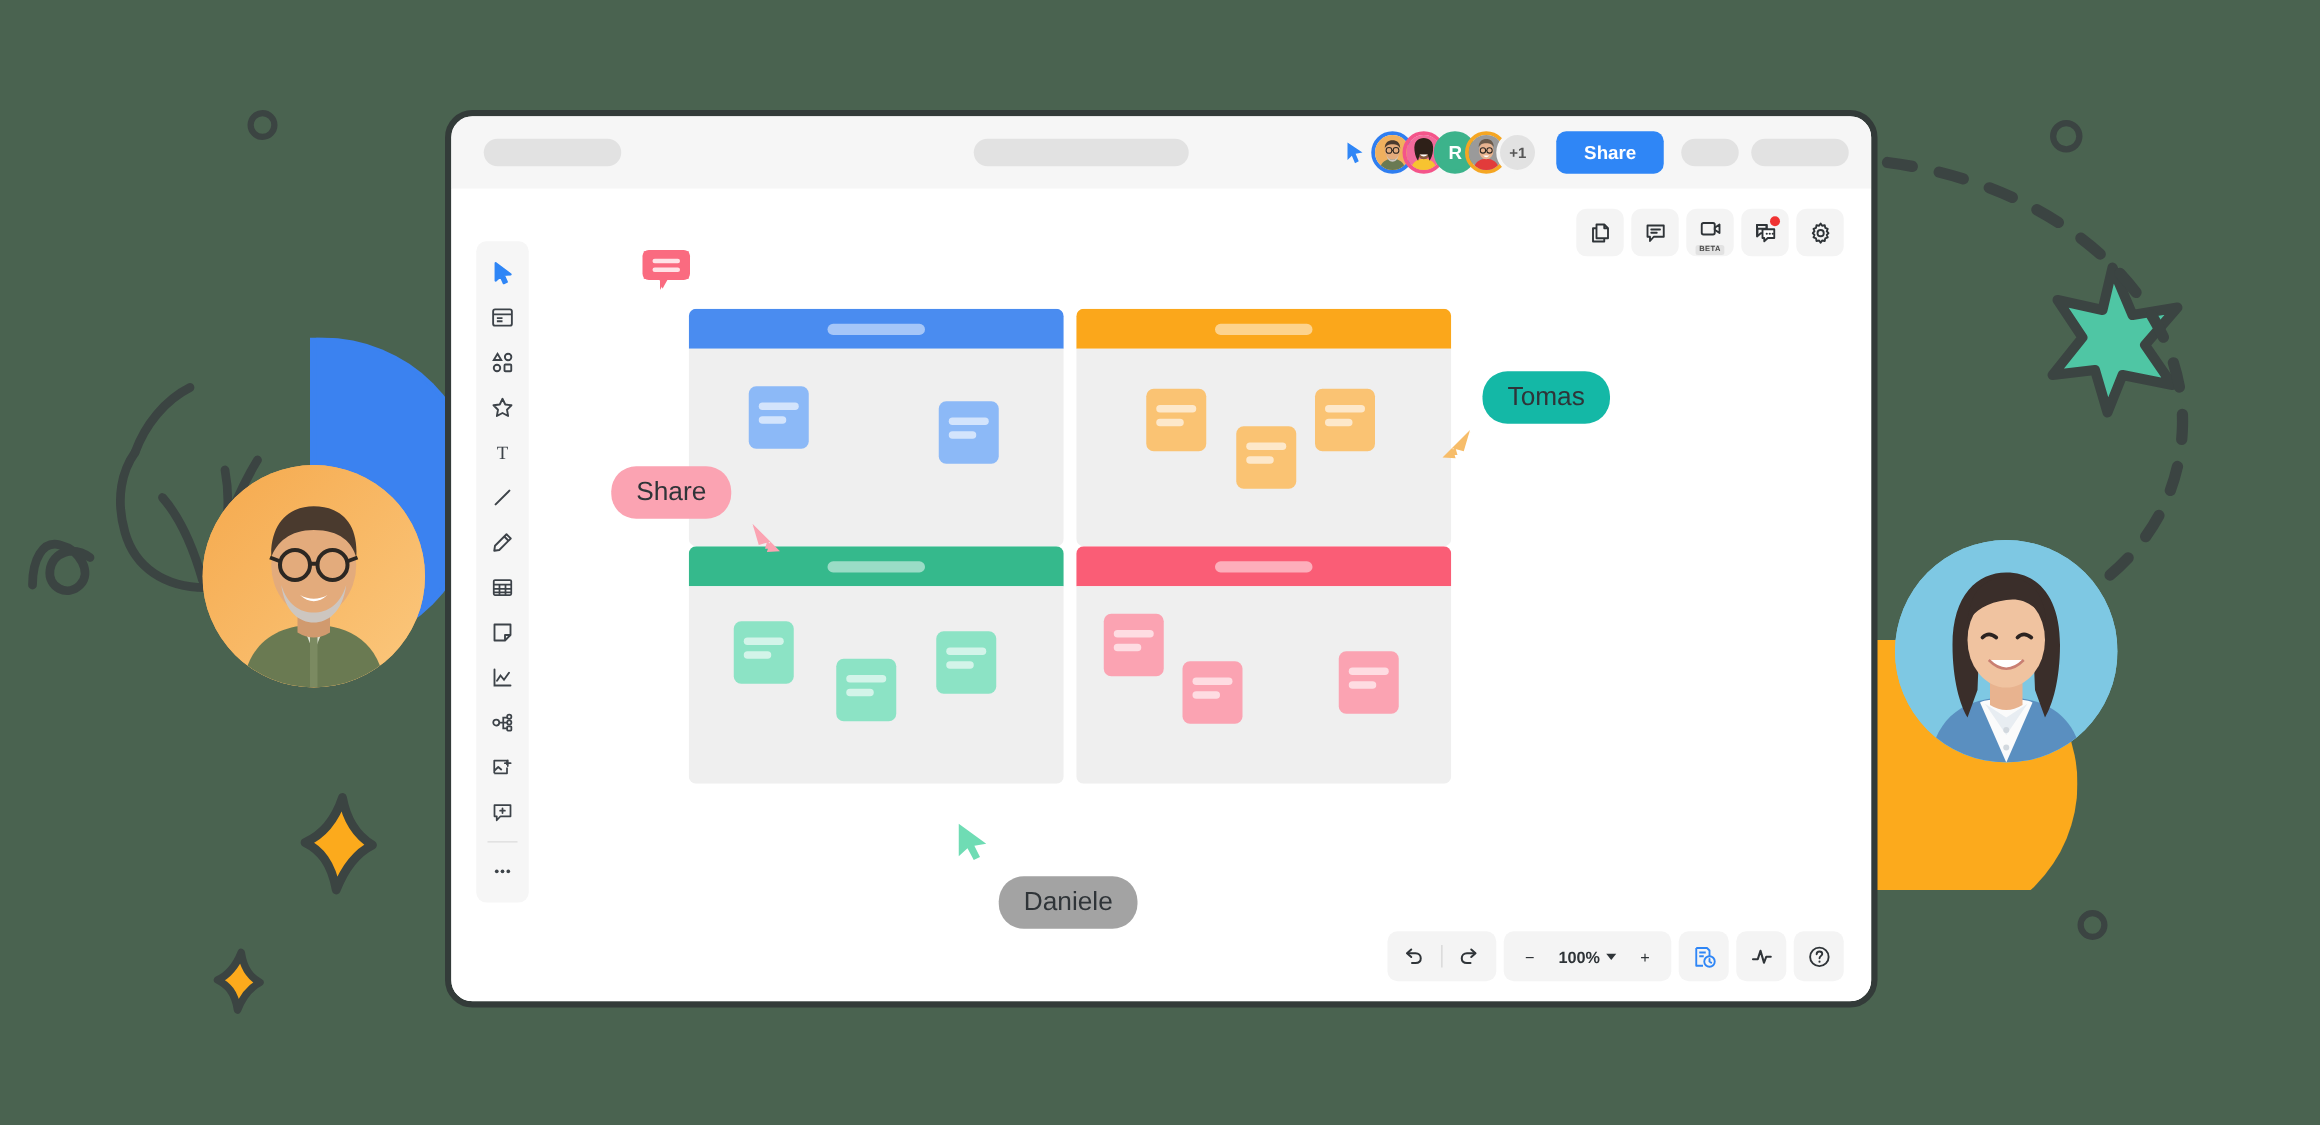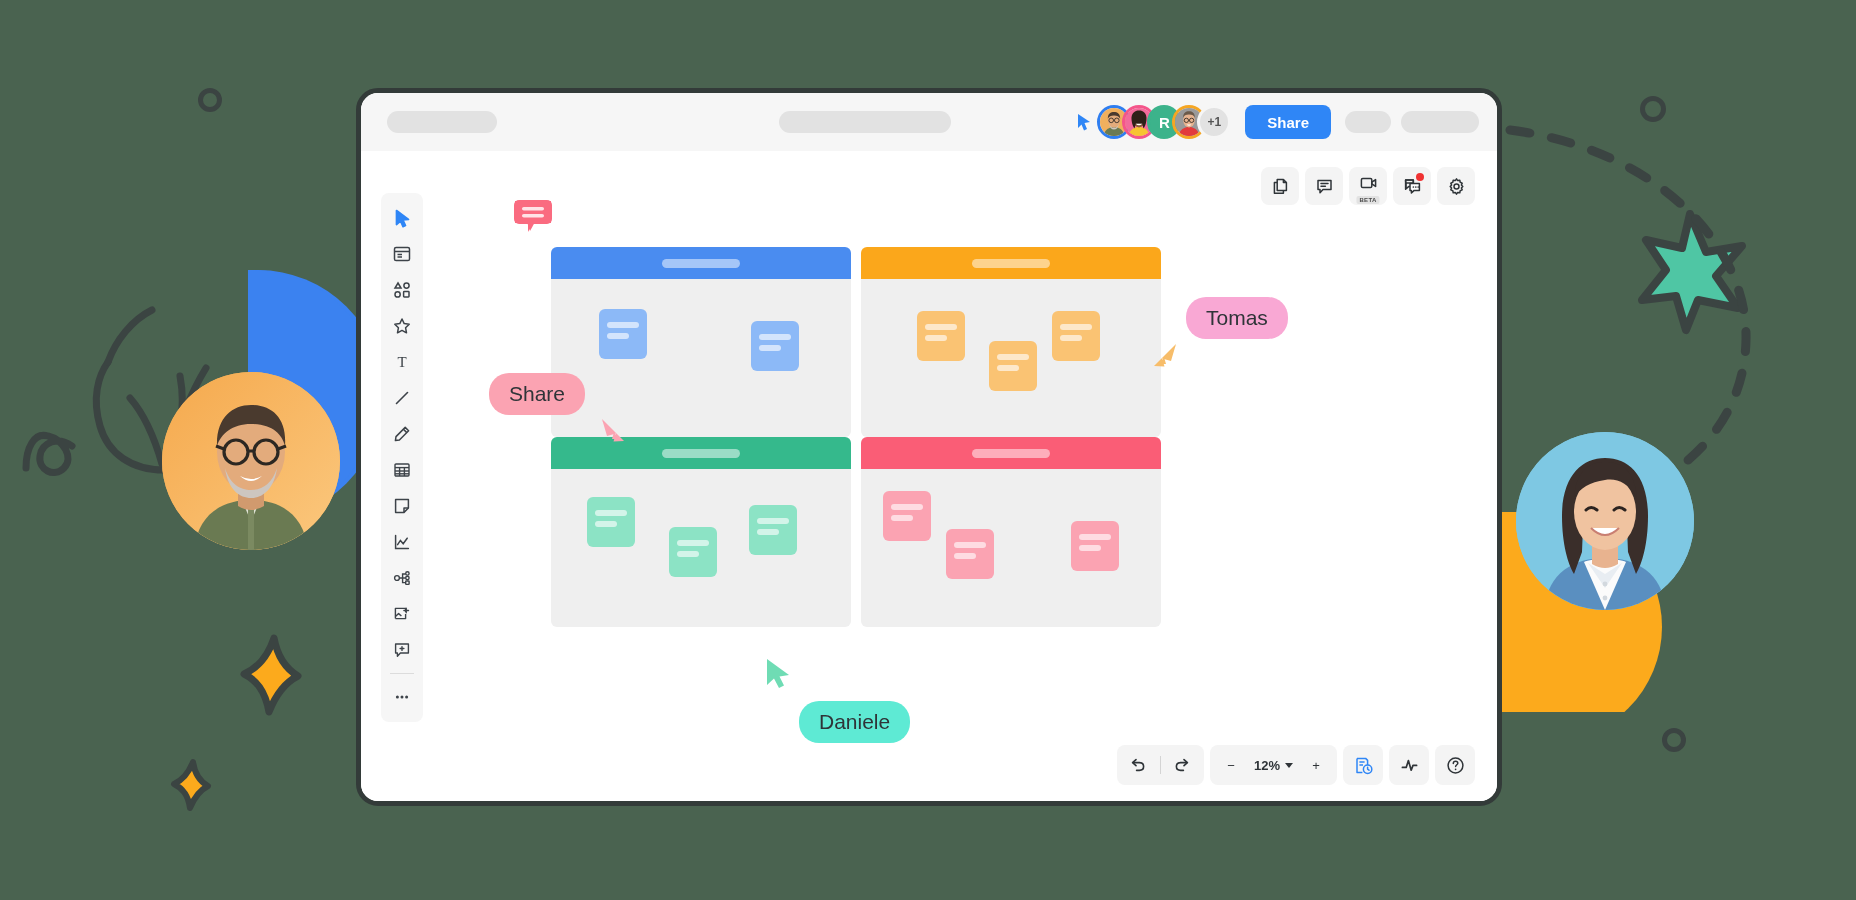--- a/index.html
+++ b/index.html
@@ -638,27 +638,27 @@
         <rect x="9" y="15" width="22" height="3.6" rx="1.8" fill="#ffe3e7"></rect>
       </svg>
     </div>
 
     <div class="cursor-label" style="left:128px; top:222px; background:#fba3b2;">Share</div>
     <svg class="collab-cursor" style="left:233px; top:262px;" width="36" height="36" viewBox="0 0 36 36">
       <path d="M8 6 L30 28 L19.5 28.5 L22 20.5 L13 23 Z" fill="#fba3b2"></path>
       <path d="M7 7 L26 26 L18 26 L20 19 Z" fill="#fba3b2"></path>
     </svg>
 
-    <div class="cursor-label" style="left:825px; top:146px; background:#f9a8d4;">Tomas</div>
+    <div class="cursor-label" style="left:825px; top:146px; background:#14b8a6;">Tomas</div>
     <svg class="collab-cursor" style="left:786px; top:187px;" width="36" height="36" viewBox="0 0 36 36">
       <path d="M29 6 L7 28 L17.5 28.5 L15 20.5 L24 23 Z" fill="#f7bd6a"></path>
       <path d="M30 7 L11 26 L19 26 L17 19 Z" fill="#f7bd6a"></path>
     </svg>
 
-    <div class="cursor-label" style="left:438px; top:550px; background:#5eead4;">Daniele</div>
+    <div class="cursor-label" style="left:438px; top:550px; background:#a3a3a3;">Daniele</div>
     <svg class="collab-cursor" style="left:400px; top:504px;" width="36" height="38" viewBox="0 0 36 38">
       <path d="M6 4 L6 30 L13 23.5 L18 33 L23 30.5 L18.5 21.5 L28 20 Z" fill="#6fdcb4"></path>
     </svg>
 
     <div class="canvas-bottombar">
       <div class="bb-group">
         <div class="bb-btn">
           <svg width="17" height="17" viewBox="0 0 17 17" fill="none" stroke="currentColor" stroke-width="1.6" stroke-linecap="round" stroke-linejoin="round">
             <path d="M4.2 5.6 H10.4 C 13 5.6 14.6 7.4 14.6 9.6 C 14.6 11.8 13 13.4 10.4 13.4 H7.6"></path>
             <path d="M7 2.6 L3.6 5.6 L7 8.6"></path>
@@ -669,21 +669,21 @@
           <svg width="17" height="17" viewBox="0 0 17 17" fill="none" stroke="currentColor" stroke-width="1.6" stroke-linecap="round" stroke-linejoin="round">
             <path d="M12.8 5.6 H6.6 C 4 5.6 2.4 7.4 2.4 9.6 C 2.4 11.8 4 13.4 6.6 13.4 H9.4"></path>
             <path d="M10 2.6 L13.4 5.6 L10 8.6"></path>
           </svg>
         </div>
       </div>
 
       <div class="bb-group">
         <div class="bb-btn">−</div>
         <div class="zoom-label">
-          <span>12%</span>
+          <span>100%</span>
           <span class="caret-down"></span>
         </div>
         <div class="bb-btn">+</div>
       </div>
 
       <div class="bb-group" style="padding:0 5px;">
         <div class="bb-btn accent">
           <svg width="19" height="19" viewBox="0 0 19 19" fill="none" stroke="currentColor" stroke-width="1.5" stroke-linejoin="round">
             <path d="M3 2.4 H11.6 L13.6 4.4 V9"></path>
             <path d="M3 2.4 V16.6 H8.4"></path>

